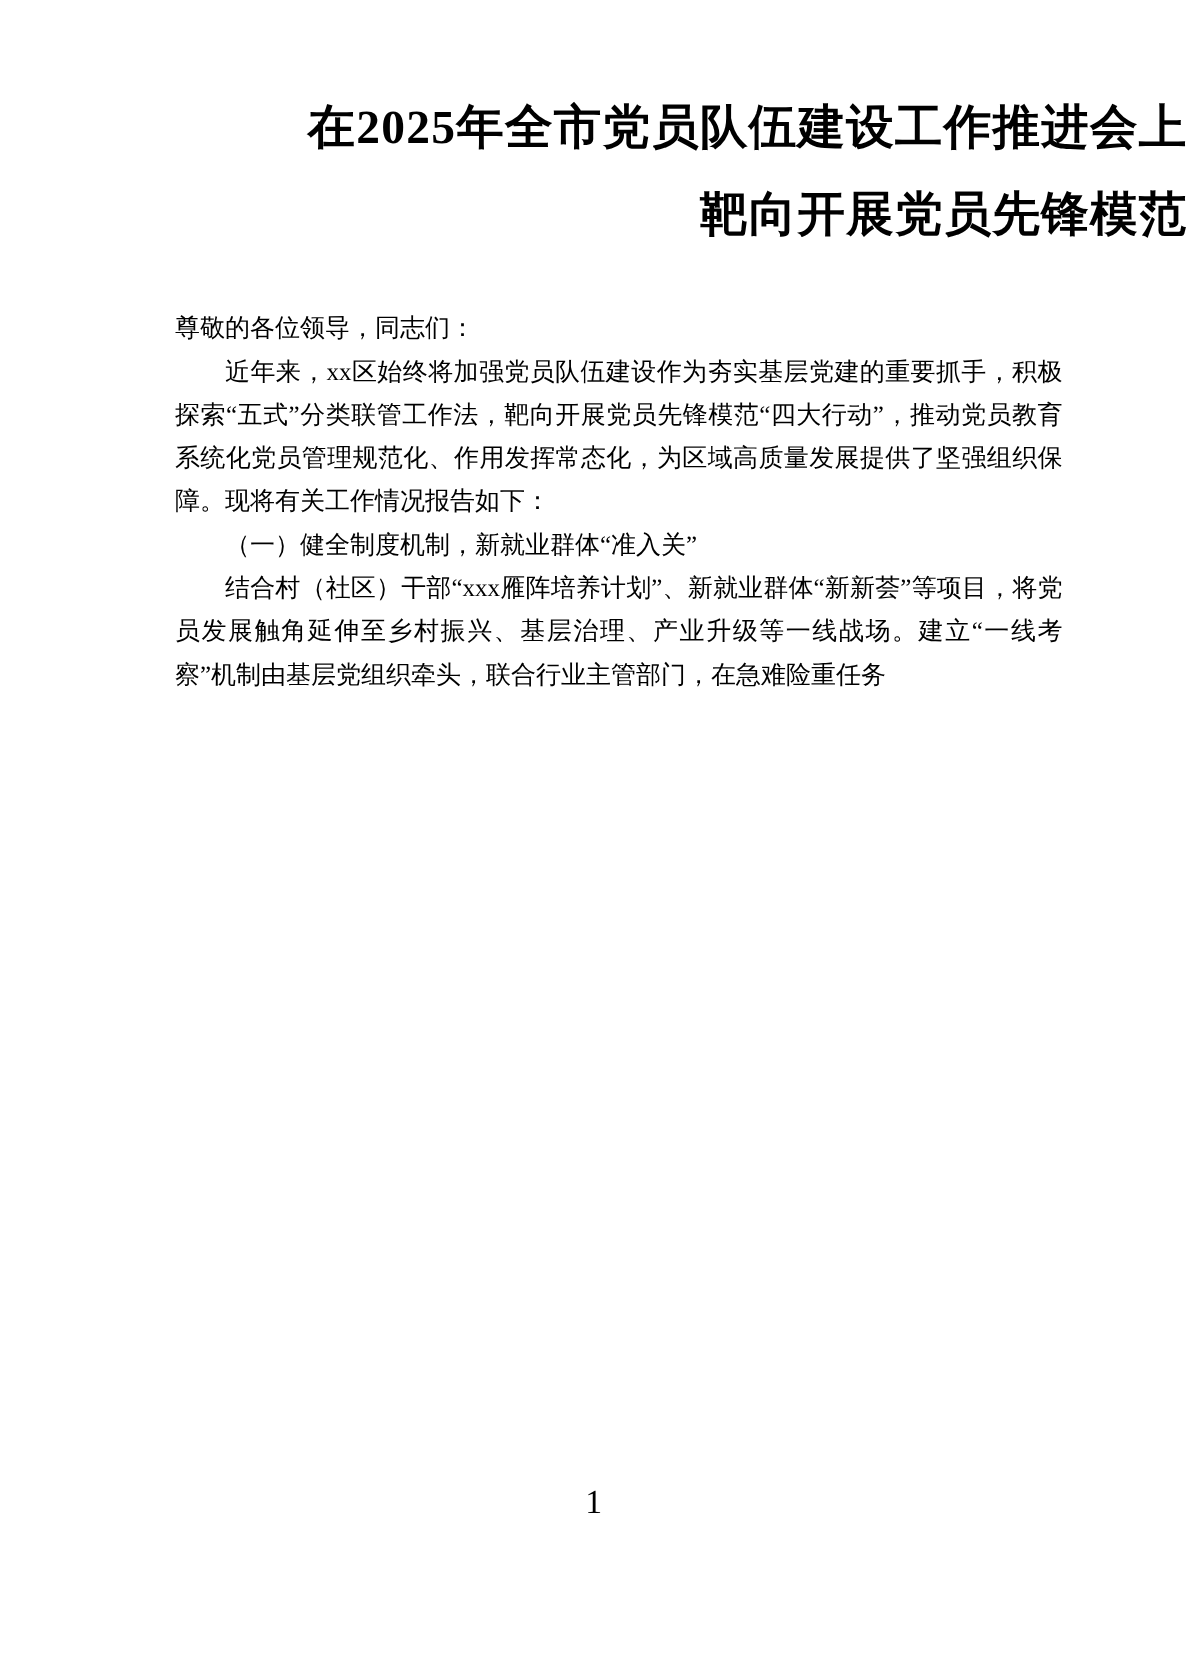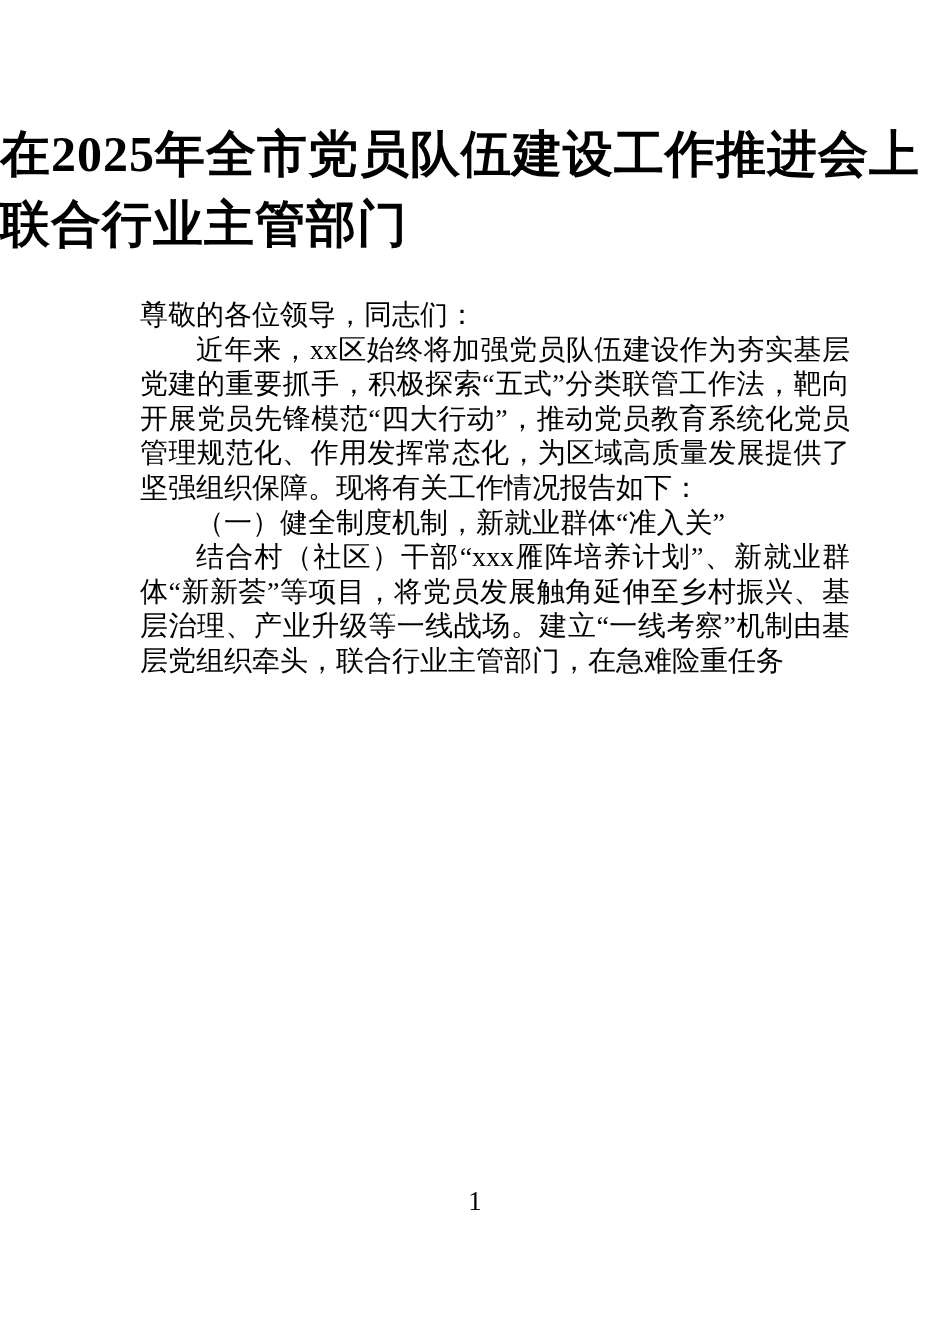--- a/index.html
+++ b/index.html
@@ -10,33 +10,33 @@
   .page {
     position: relative;
     width: 950px;
     height: 1344px;
     background: #ffffff;
     color: #000000;
     font-family: "Liberation Serif", serif;
     overflow: hidden;
   }
   .doc-title {
-    padding-top: 119px;
-    text-align: left;
-    font-size: 50px;
+    padding-top: 67px;
+    text-align: right;
+    font-size: 38px;
     line-height: 70px;
     font-weight: bold;
     letter-spacing: 1px;
   }
   .doc-title .title-line {
     display: block;
   }
   .doc-body {
     margin: 39px 100px 0 140px; 
-    font-size: 28px;
+    font-size: 20px;
     line-height: 34.6px;
     text-align: justify;
   }
   .doc-body p {
     margin: 0;
     padding: 0;
     text-indent: 2em;
   }
   .doc-body p.salutation {
     text-indent: 0;
@@ -51,21 +51,21 @@
     line-height: 30px;
   }
 </style>
 </head>
 <body>
 
 <div class="page">
 
   <div class="doc-title">
     <span class="title-line">在2025年全市党员队伍建设工作推进会上</span>
-    <span class="title-line">联合行业主管部门</span>
+    <span class="title-line">靶向开展党员先锋模范</span>
   </div>
 
   <div class="doc-body">
     <p class="salutation">尊敬的各位领导，同志们：</p>
     <p>近年来，xx区始终将加强党员队伍建设作为夯实基层党建的重要抓手，积极探索“五式”分类联管工作法，靶向开展党员先锋模范“四大行动”，推动党员教育系统化党员管理规范化、作用发挥常态化，为区域高质量发展提供了坚强组织保障。现将有关工作情况报告如下：</p>
     <p>（一）健全制度机制，新就业群体“准入关”</p>
     <p>结合村（社区）干部“xxx雁阵培养计划”、新就业群体“新新荟”等项目，将党员发展触角延伸至乡村振兴、基层治理、产业升级等一线战场。建立“一线考察”机制由基层党组织牵头，联合行业主管部门，在急难险重任务</p>
   </div>
 
   <div class="page-number">1</div>

